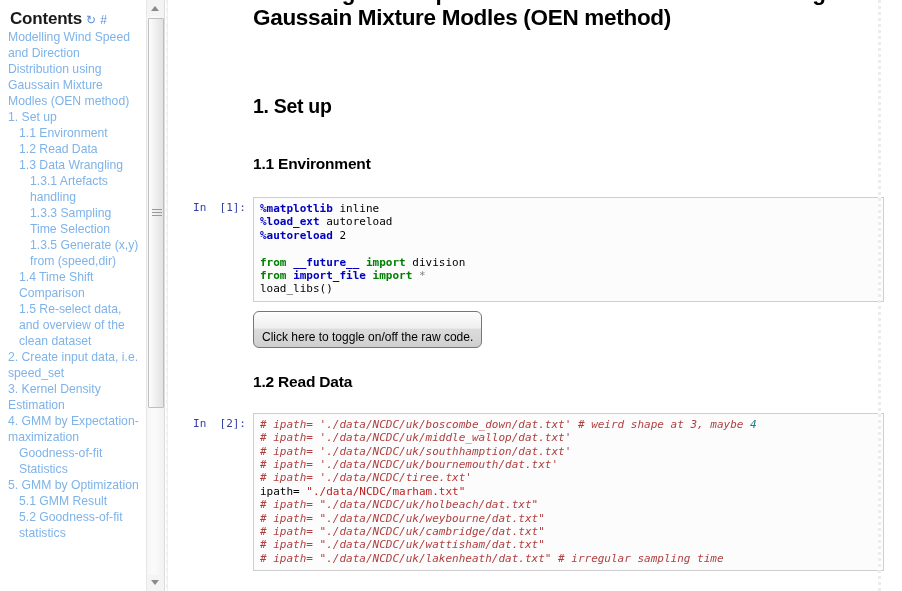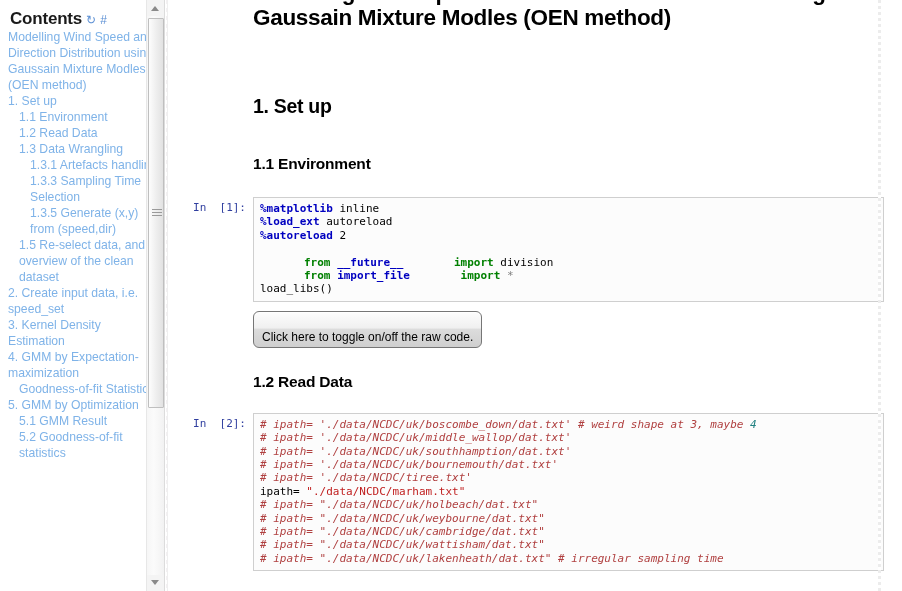--- a/index.html
+++ b/index.html
@@ -15,21 +15,21 @@
     width: 902px;
     height: 591px;
     background: #fff;
     overflow: hidden;
   }
 
   
   #sidebar {
     position: absolute;
     left: 0; top: 0;
-    width: 162px;
+    width: 145px;
     height: 591px;
     background: #ffffff;
     overflow: hidden;
     padding: 0;
   }
   #toc-header {
     padding: 10px 0 2px 10px;
     white-space: nowrap;
     line-height: 1;
   }
@@ -197,21 +197,21 @@
     background: #fcfcfc;
     padding: 4px 6px 5px 6px;
     font-family: "DejaVu Sans Mono", monospace;
     font-size: 11px;
     line-height: 13.4px;
     color: #000;
     overflow: hidden;
     white-space: pre;
   }
   .input-area .blank { display: block; height: 13.4px; }
-  .k  { color: #008000; font-weight: bold; margin-left: 44px; }  
+  .k  { color: #008000; font-weight: bold; }  
   .kw { color: #0000c0; font-weight: bold; }  
   .op { color: #808080; }
   .cm { color: #b04040; font-style: italic; }  
   .st { color: #c02020; }                       
   .num{ color: #208080; font-style: italic; }
   .nm { color: #000; }
 
   .toggle-btn {
     display: inline-block;
     margin-top: 9px;
@@ -260,20 +260,21 @@
     </div>
     <ul id="toc-list">
       <li class="lvl1">Modelling Wind Speed and Direction Distribution using Gaussain Mixture Modles (OEN method)</li>
       <li class="lvl1">1. Set up</li>
       <li class="lvl2">1.1 Environment</li>
       <li class="lvl2">1.2 Read Data</li>
       <li class="lvl2">1.3 Data Wrangling</li>
       <li class="lvl3">1.3.1 Artefacts handling</li>
       <li class="lvl3">1.3.3 Sampling Time Selection</li>
       <li class="lvl3">1.3.5 Generate (x,y) from (speed,dir)</li>
+      <li class="lvl2">1.4 Time Shift Comparison</li>
       <li class="lvl2">1.5 Re-select data, and overview of the clean dataset</li>
       <li class="lvl1">2. Create input data, i.e. speed_set</li>
       <li class="lvl1">3. Kernel Density Estimation</li>
       <li class="lvl1">4. GMM by Expectation-maximization</li>
       <li class="lvl2">Goodness-of-fit Statistics</li>
       <li class="lvl1">5. GMM by Optimization</li>
       <li class="lvl2">5.1 GMM Result</li>
       <li class="lvl2">5.2 Goodness-of-fit statistics</li>
     </ul>
   </div>

